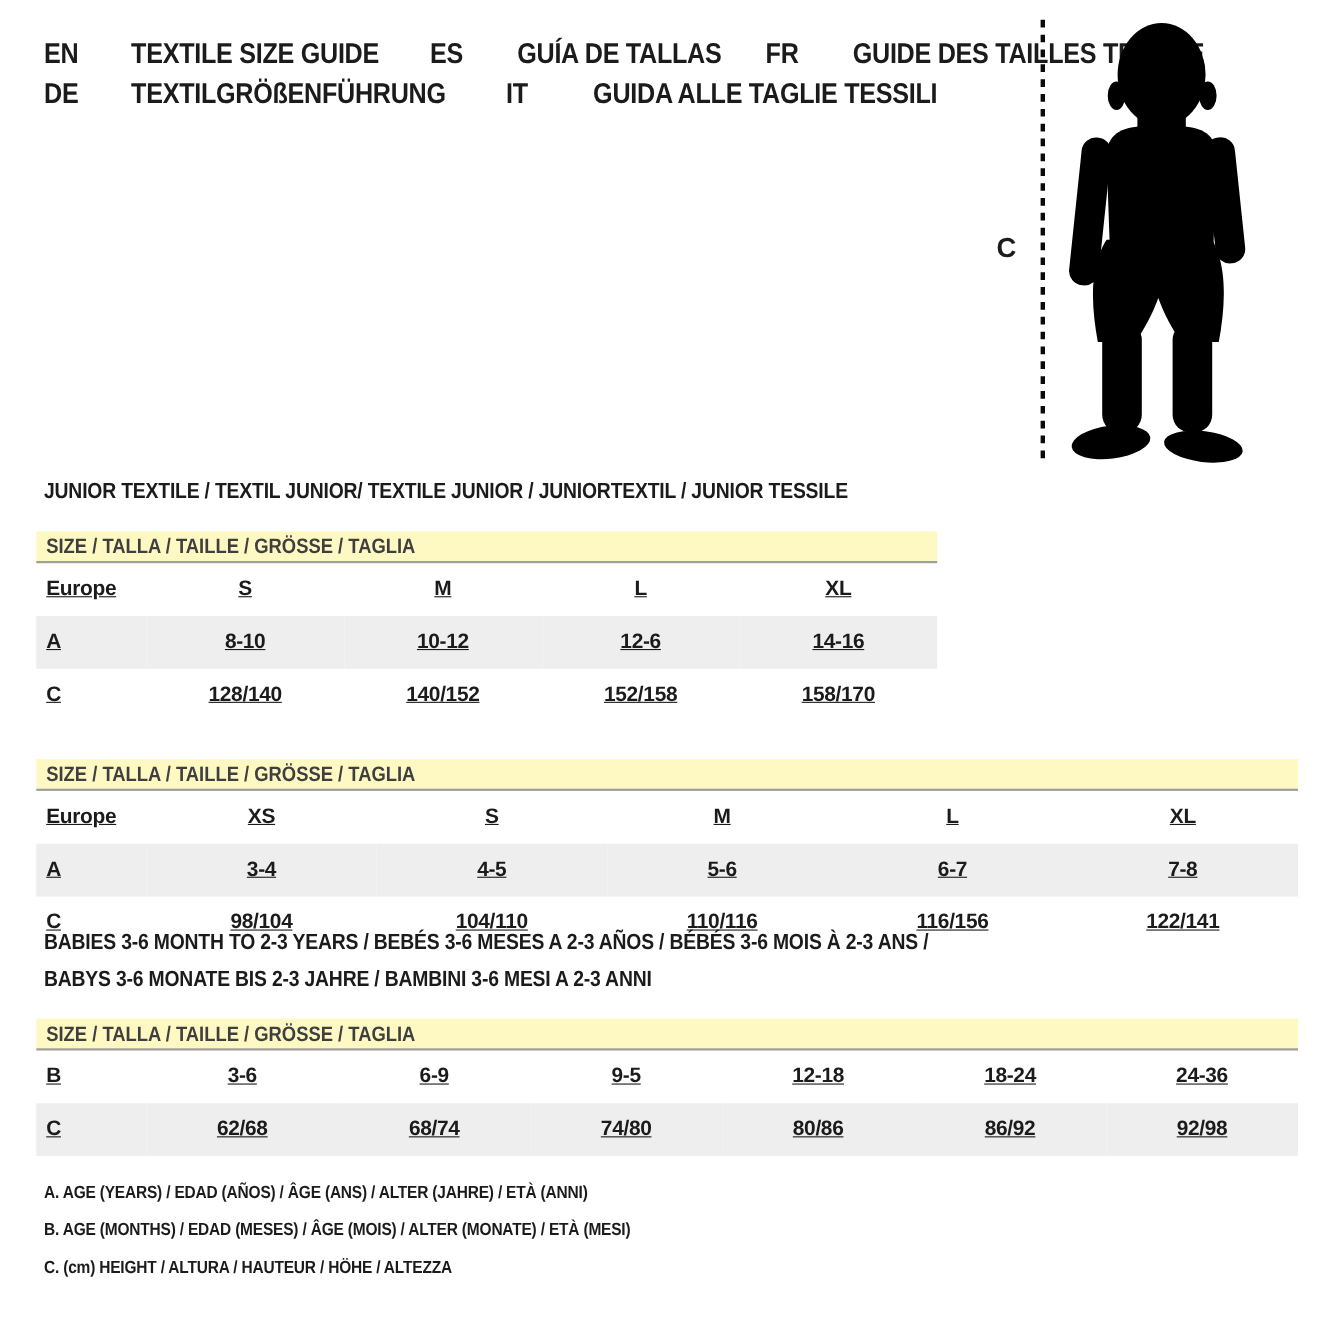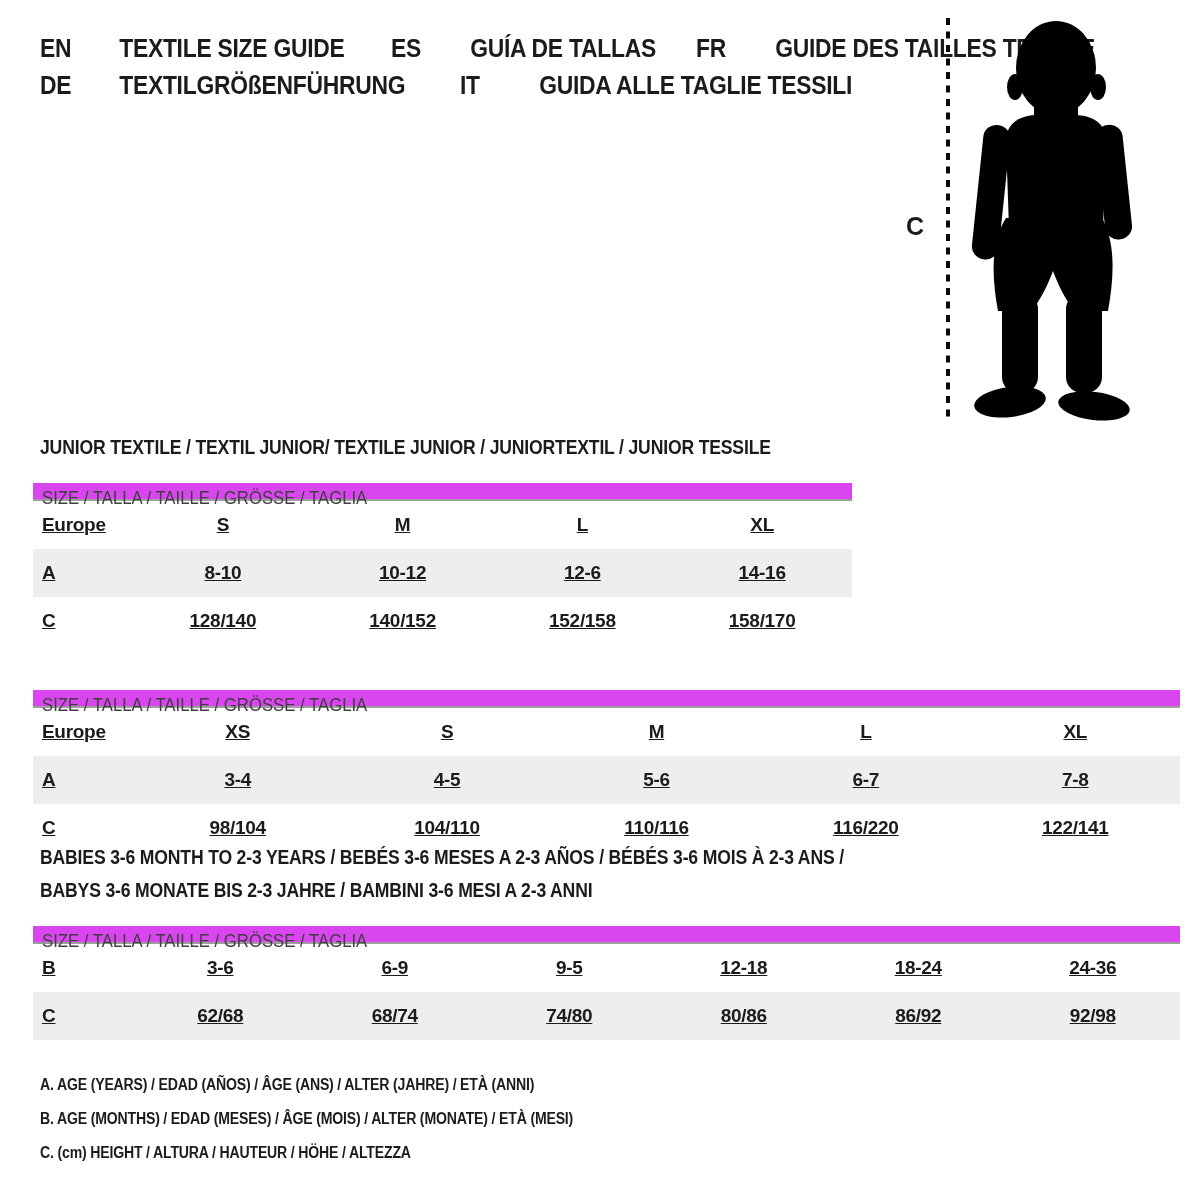--- a/index.html
+++ b/index.html
@@ -20,22 +20,22 @@
   .c-label { position:absolute; left:906px; top:212px; font-size:25px; font-weight:bold; }
   .baby { position:absolute; left:968px; top:12px; }
 
   
   .sec-title { position:absolute; left:40px; font-size:20px; font-weight:bold; letter-spacing:-0.2px; white-space:nowrap; }
   .sub { font-size:13px; vertical-align:-4px; }
 
   
   .table-wrap { position:absolute; left:33px; }
   .band {
-    height:18px; line-height:29px; background:#d946ef; border-bottom:2px solid #9e9e9e;
-    color:#3f3f3f; font-size:19px; font-weight:normal; padding-left:9px; white-space:nowrap;
+    height:29px; line-height:29px; background:#fef9c3; border-bottom:2px solid #9e9e9e;
+    color:#3f3f3f; font-size:19px; font-weight:bold; padding-left:9px; white-space:nowrap;
   }
   table.size-table { border-collapse:collapse; table-layout:fixed; width:100%; }
   table.size-table td {
     height:48px; font-size:19px; font-weight:bold; text-align:center;
     letter-spacing:-0.3px; vertical-align:middle; padding:0;text-decoration:underline;
   }
   table.size-table td.lbl { text-align:left; padding-left:9px; }
   table.size-table tr.alt { background:#eeeeee; }
   col.c-lbl { width:100px; }
 
@@ -156,21 +156,21 @@
         <td>4-5</td>
         <td>5-6</td>
         <td>6-7</td>
         <td>7-8</td>
       </tr>
       <tr>
         <td class="lbl">C</td>
         <td>98/104</td>
         <td>104/110</td>
         <td>110/116</td>
-        <td>116/220</td>
+        <td>116/156</td>
         <td>122/141</td>
       </tr>
     </tbody>
       </table>
   </div>
 
   <div class="sec-title" style="top:846px;">
     <span class="cond">BABIES 3-6 MONTH TO 2-3 YEARS / BEBÉS 3-6 MESES A 2-3 AÑOS / BÉBÉS 3-6 MOIS À 2-3 ANS /</span>
   </div>
   <div class="sec-title" style="top:879px;">

